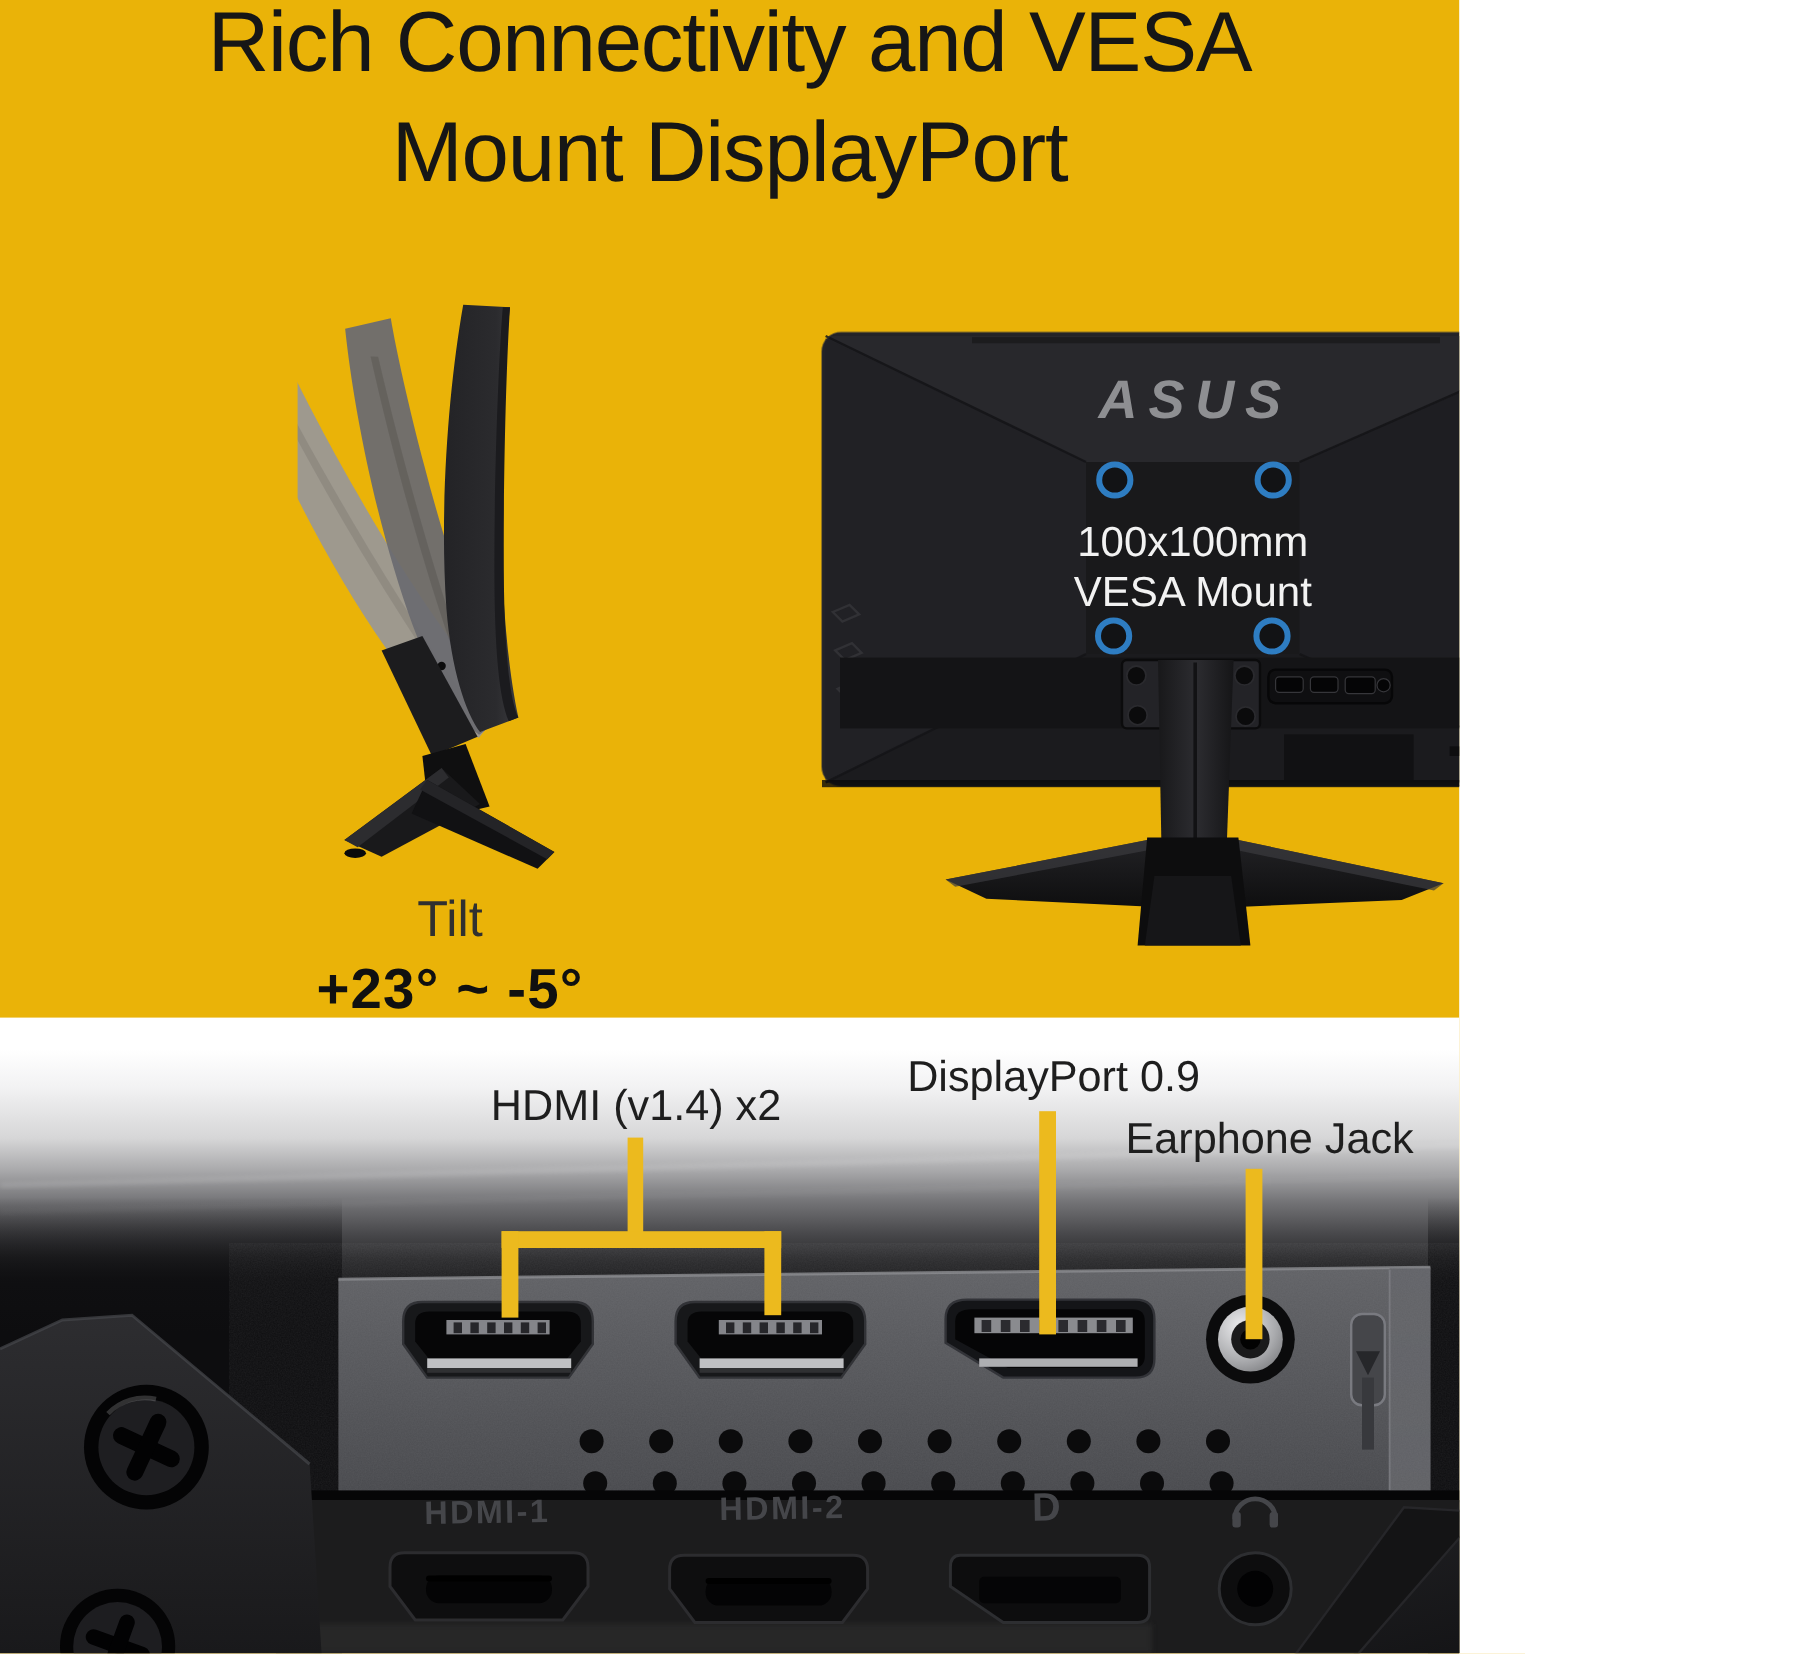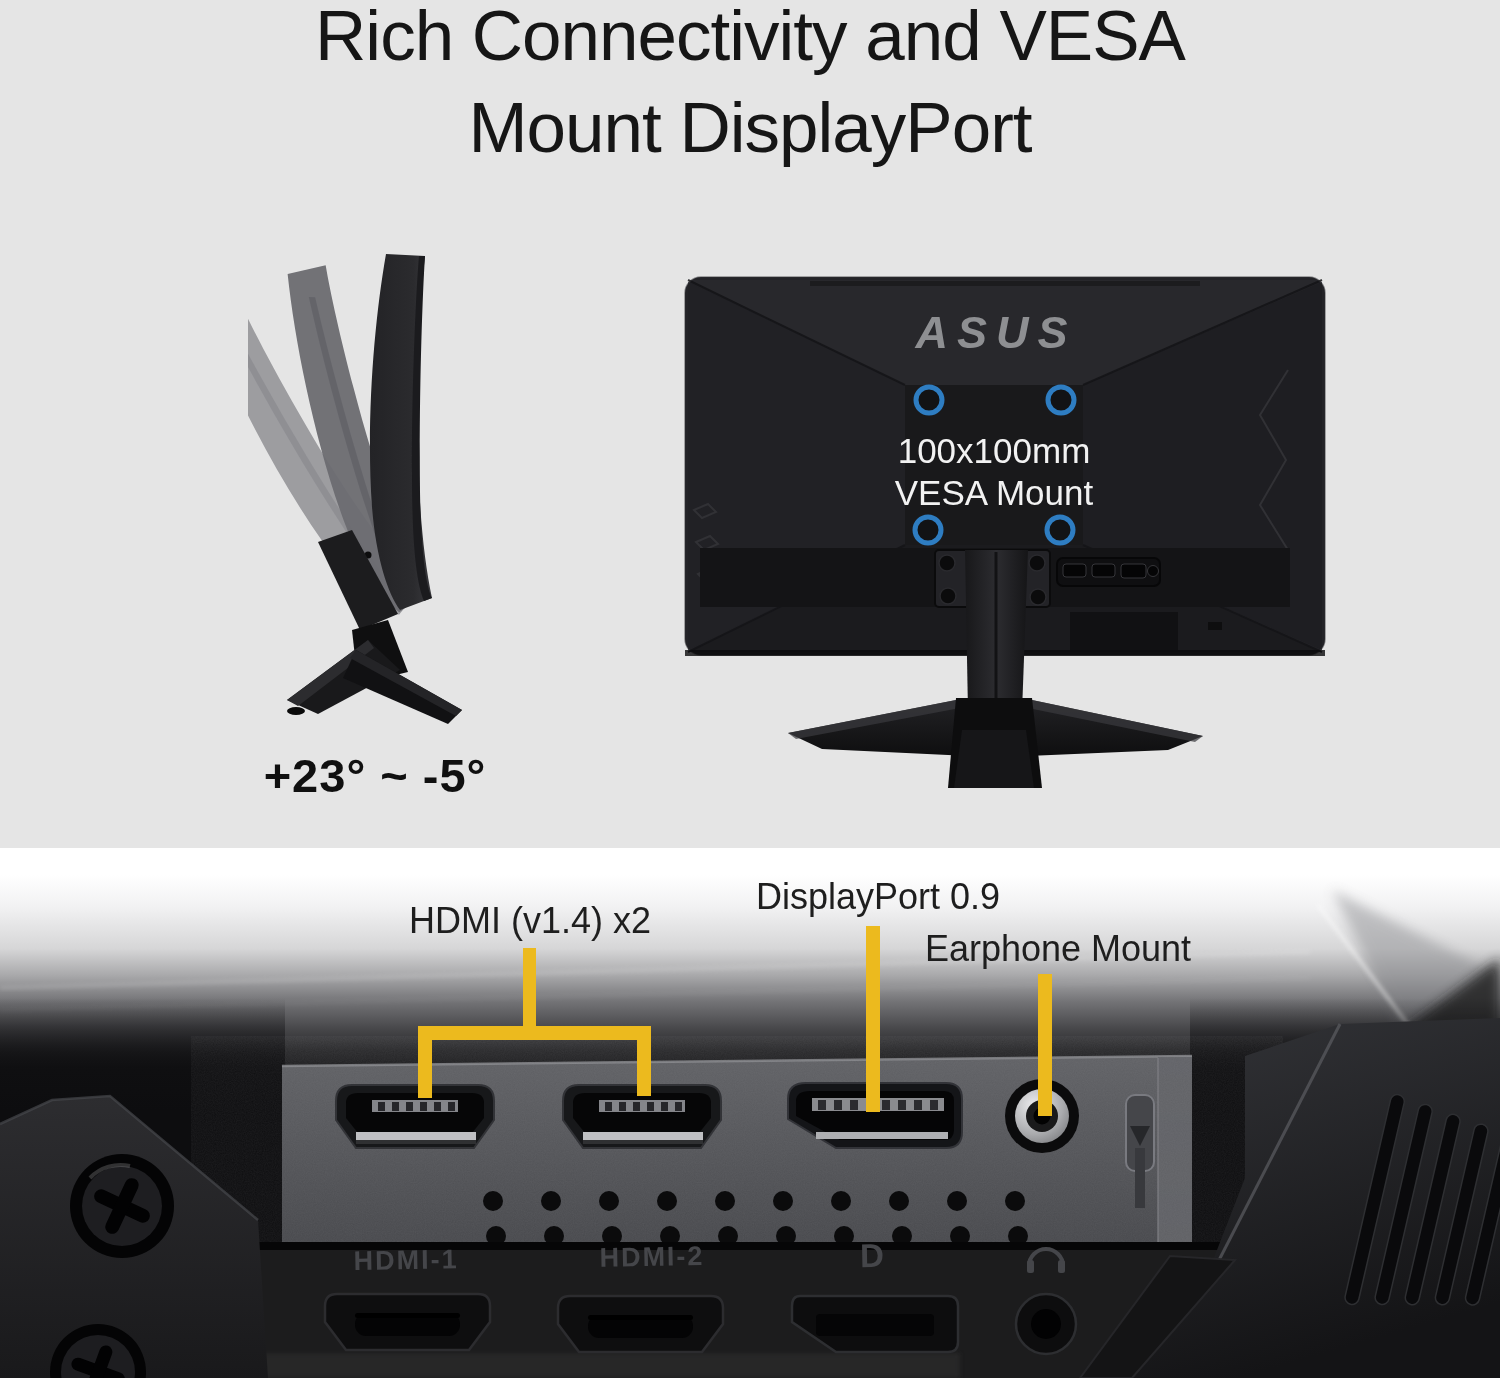--- a/index.html
+++ b/index.html
@@ -1,17 +1,17 @@
 <!DOCTYPE html>
 <html><head>
 <meta charset="utf-8">
 <style>
   html,body{margin:0;padding:0;background:#ffffff;}
   .canvas{
-    position:relative;width:1500px;height:1378px;overflow:hidden;background:#e5e5e5;
+    position:relative;width:1216px;height:1378px;overflow:hidden;background:#eab308;
     font-family:"Liberation Sans", sans-serif;
   }
   .title{
     position:absolute;top:-10px;left:0;width:100%;text-align:center;
     font-size:71px;line-height:92px;color:#161616;letter-spacing:-1px;font-weight:400;
   }
   .tilt-block{position:absolute;left:240px;top:742px;width:270px;text-align:center;}
   .tilt-label{font-size:42px;color:#303030;}
   .tilt-range{font-size:47px;font-weight:bold;color:#101010;margin-top:6px;letter-spacing:1px;}
   .monitor-svg{position:absolute;}
@@ -65,20 +65,21 @@
       <polygon points="104,388 140,378 160,430 110,442" fill="#0f0f10"></polygon>
       <polygon points="39,458 120,398 152,428 70,472" fill="#19191b"></polygon>
       <polygon points="39,458 120,398 126,406 50,464" fill="#2c2c2f"></polygon>
       <polygon points="108,408 214,468 200,482 95,436" fill="#111113"></polygon>
       <polygon points="108,408 214,468 208,474 102,416" fill="#242427"></polygon>
       <ellipse cx="48" cy="469" rx="9" ry="4" fill="#0a0a0a"></ellipse>
     </g>
   </svg>
 
   <div class="tilt-block">
+    <div class="tilt-label">Tilt</div>
     <div class="tilt-range">+23° ~ -5°</div>
   </div>
 
   <svg class="monitor-svg" style="left:660px;top:260px" width="680" height="530" viewBox="0 0 680 530">
     <defs>
       <linearGradient id="neckGrad" x1="0" y1="0" x2="1" y2="0">
         <stop offset="0" stop-color="#18181a"></stop>
           <stop offset="0.5" stop-color="#2c2c30"></stop>
           <stop offset="1" stop-color="#151517"></stop>
       </linearGradient>
@@ -349,16 +350,16 @@
         <rect x="418" y="178" width="233" height="14" fill="#ECBA1E"></rect>
         <rect x="418" y="178" width="14" height="72" fill="#ECBA1E"></rect>
         <rect x="637" y="178" width="14" height="70" fill="#ECBA1E"></rect>
         <rect x="866" y="78" width="14" height="186" fill="#ECBA1E"></rect>
         <rect x="1038" y="126" width="14" height="142" fill="#ECBA1E"></rect>
       </g>
     </svg>
 
     <div class="callout-label" style="left:530px;top:52px">HDMI (v1.4) x2</div>
     <div class="callout-label" style="left:878px;top:28px">DisplayPort 0.9</div>
-    <div class="callout-label" style="left:1058px;top:80px">Earphone Mount</div>
+    <div class="callout-label" style="left:1058px;top:80px">Earphone Jack</div>
   </div>
 
 </div>
 
 </body></html>

